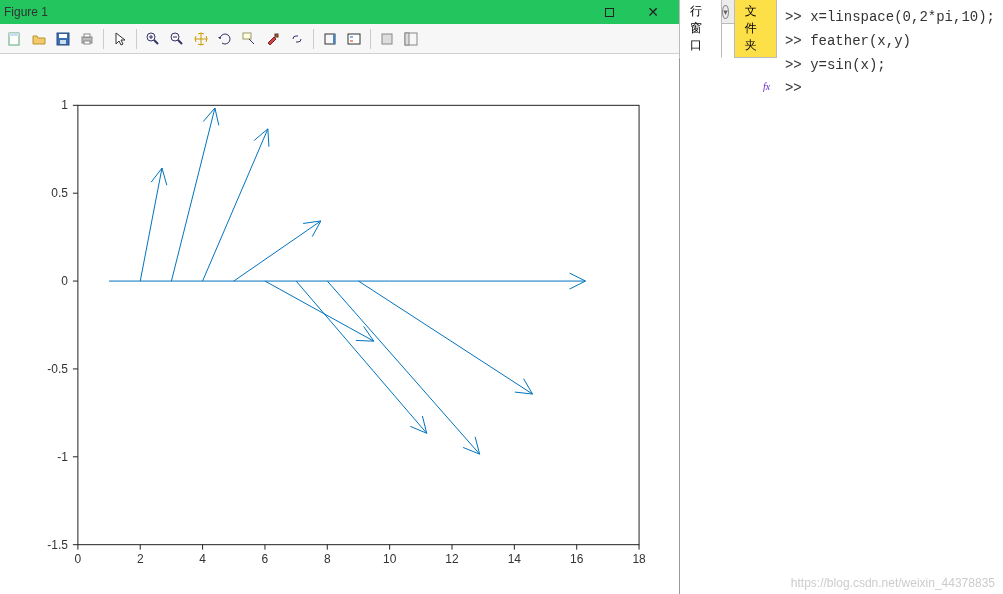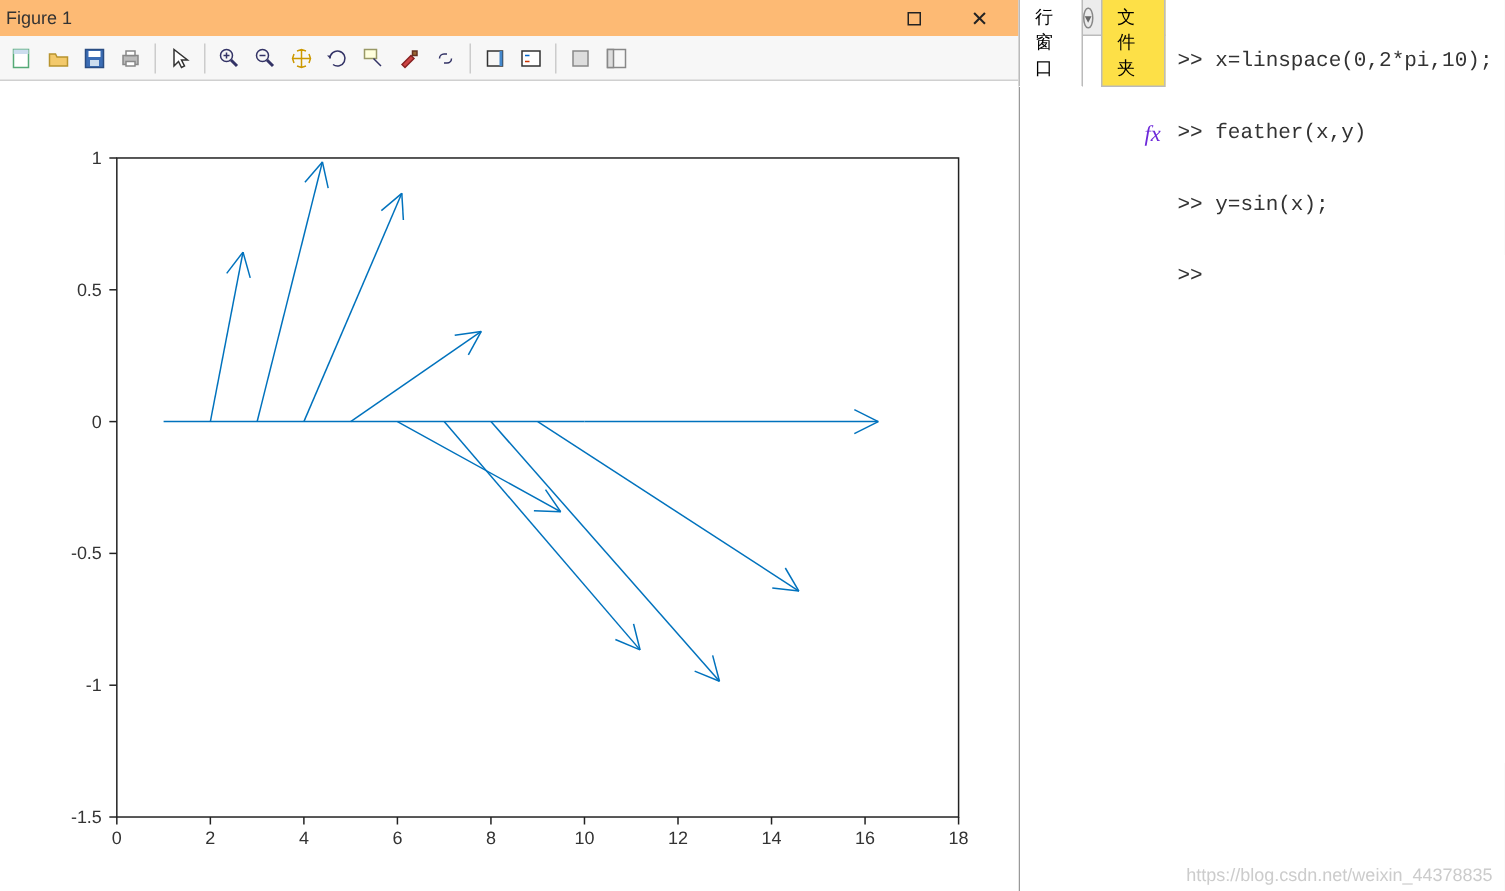--- a/index.html
+++ b/index.html
@@ -17,21 +17,21 @@
   left: 0; top: 0;
   width: 680px;
   height: 594px;
   background: #fff;
   border-right: 1px solid #999;
   display: flex;
   flex-direction: column;
 }
 .titlebar {
   height: 24px;
-  background: #fdba74;
+  background: #22c55e;
   display: flex;
   align-items: center;
   padding: 0 4px;
   font-size: 12px;
   color: #333;
 }
 .titlebar .spacer { flex: 1; }
 .titlebar .winbtn {
   width: 44px; height: 22px;
   display: inline-flex; align-items: center; justify-content: center;
@@ -116,26 +116,26 @@
 }
 .cmd-body {
   flex:1;
   padding:6px 8px;
   font-family: "Consolas","Courier New",monospace;
   font-size:14px;
   color:#333;
   line-height:1.7;
   position:relative;
 }
-.cmd-line { white-space:pre;margin-top:24px; }
+.cmd-line { white-space:pre; }
 .fx-badge {
   position:absolute;
   left:-14px; top:78px;
   font-style:italic; font-family:serif;
-  font-size:15px; color:#6d28d9;
+  font-size:10px; color:#6d28d9;
 }
 .watermark {
   position:absolute;
   right:8px; bottom:4px;
   font-size:12px; color:#ccc;
   font-family:Arial,sans-serif;
 }
 </style>
 </head>
 <body>

